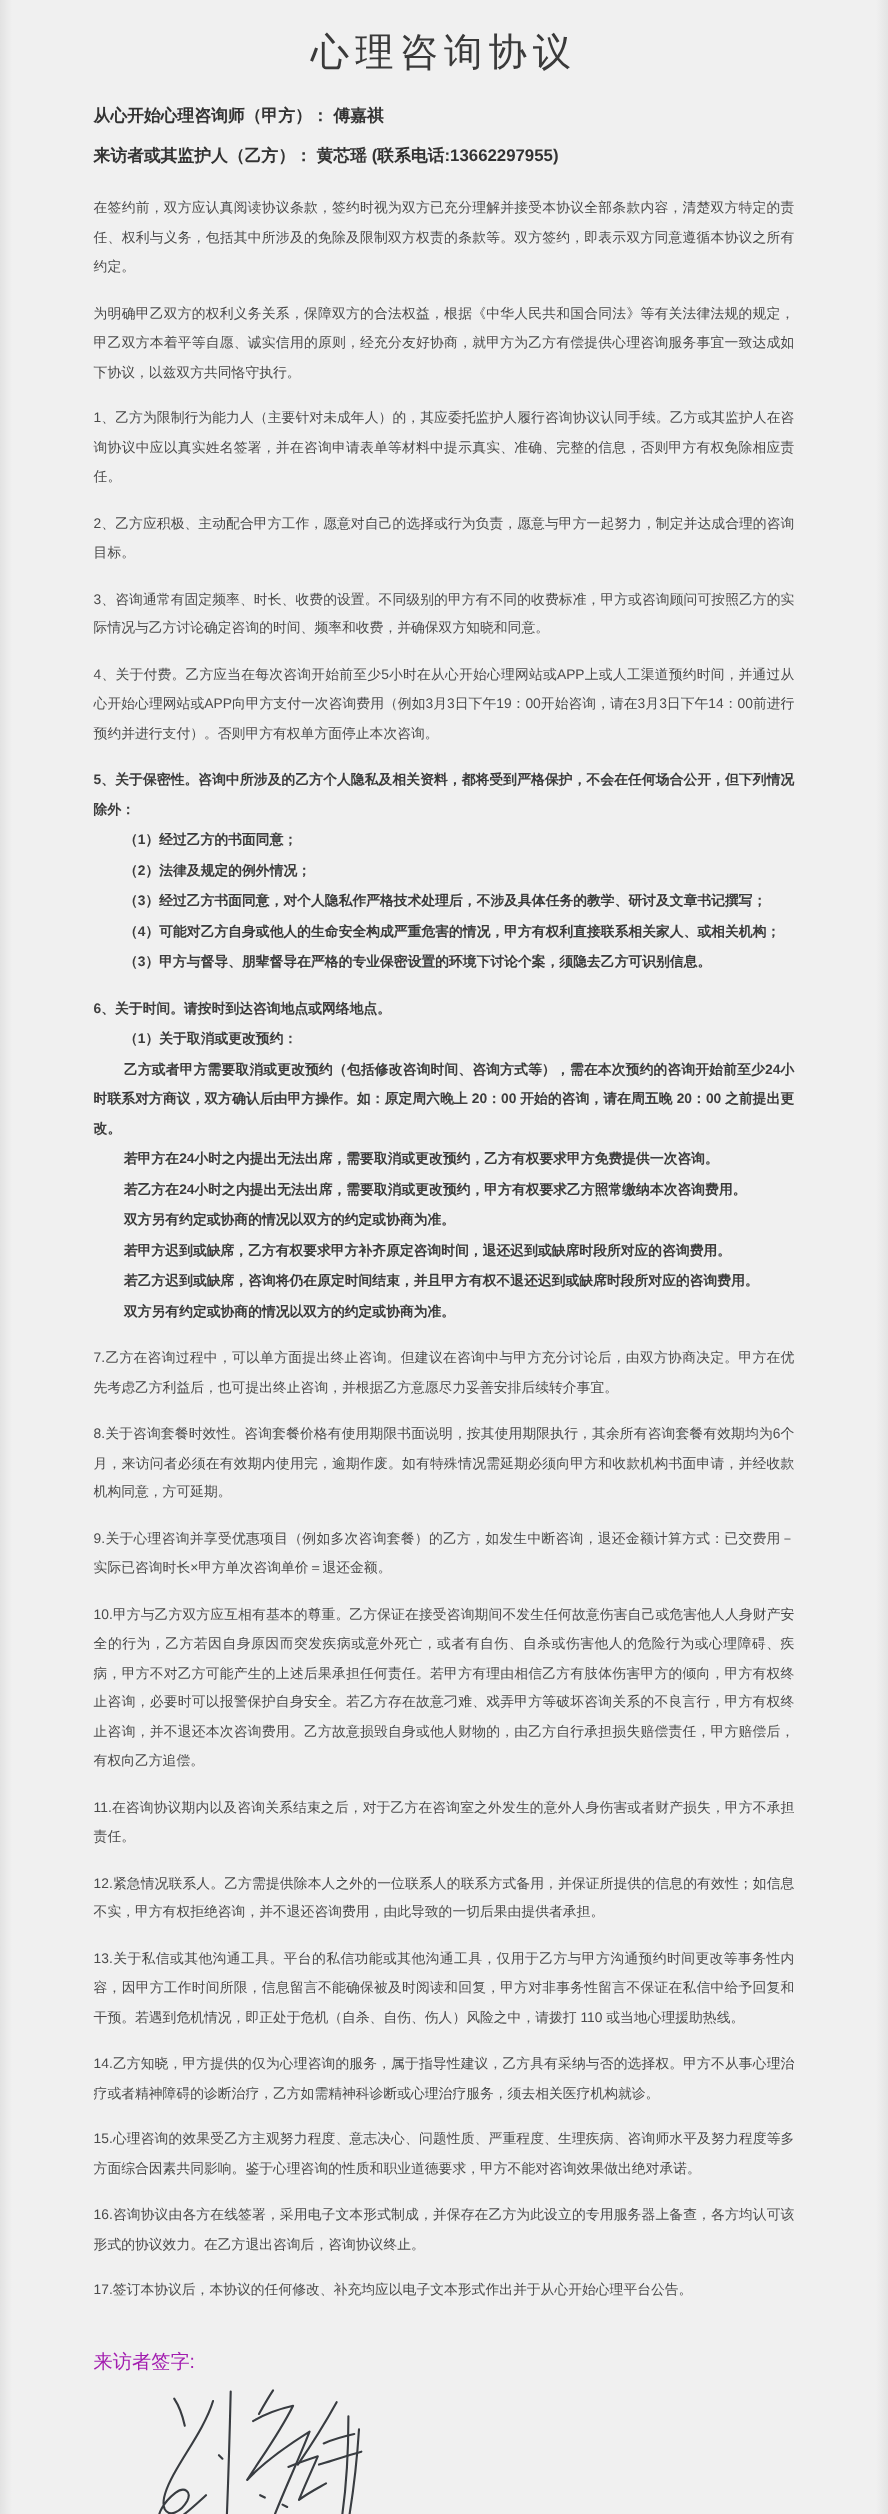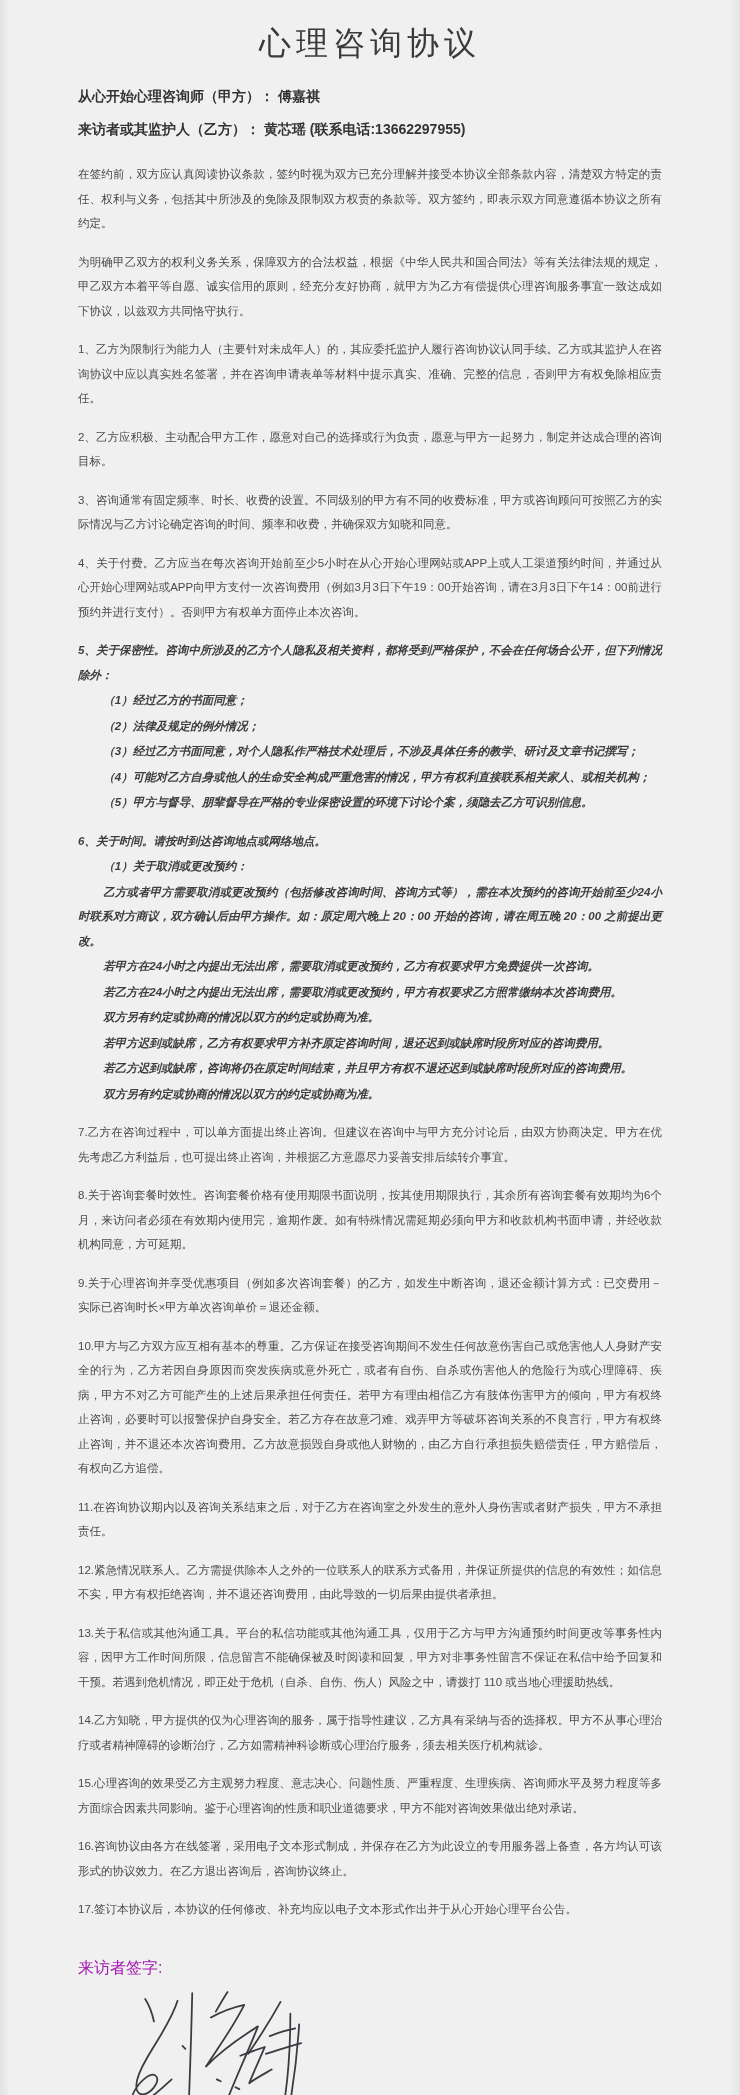--- a/index.html
+++ b/index.html
@@ -38,21 +38,21 @@
   }
   .party.last { margin-bottom:24px; }
 
   .para {
     font-size:11.5px;
     line-height:24.5px;
     margin:0 0 14px 0;
     color:#4a4a4a;
     text-align:justify;
   }
-  .para.bold { font-weight:bold; color:#3d3d3d;font-style:italic; }
+  .para.bold { font-weight:bold; color:#3d3d3d; }
   .para.ind  { text-indent:2.2em; }
   .para.tight { margin-bottom:1px; }
 
   .sign-label {
     font-size:16px;
     color:#a21caf;
     margin:36px 0 4px 0;
   }
 
   .signature-wrap { margin:6px 0 0 24px; height:178px; }
@@ -73,21 +73,21 @@
       <p class="para">为明确甲乙双方的权利义务关系，保障双方的合法权益，根据《中华人民共和国合同法》等有关法律法规的规定，甲乙双方本着平等自愿、诚实信用的原则，经充分友好协商，就甲方为乙方有偿提供心理咨询服务事宜一致达成如下协议，以兹双方共同恪守执行。</p>
       <p class="para">1、乙方为限制行为能力人（主要针对未成年人）的，其应委托监护人履行咨询协议认同手续。乙方或其监护人在咨询协议中应以真实姓名签署，并在咨询申请表单等材料中提示真实、准确、完整的信息，否则甲方有权免除相应责任。</p>
       <p class="para">2、乙方应积极、主动配合甲方工作，愿意对自己的选择或行为负责，愿意与甲方一起努力，制定并达成合理的咨询目标。</p>
       <p class="para">3、咨询通常有固定频率、时长、收费的设置。不同级别的甲方有不同的收费标准，甲方或咨询顾问可按照乙方的实际情况与乙方讨论确定咨询的时间、频率和收费，并确保双方知晓和同意。</p>
       <p class="para">4、关于付费。乙方应当在每次咨询开始前至少5小时在从心开始心理网站或APP上或人工渠道预约时间，并通过从心开始心理网站或APP向甲方支付一次咨询费用（例如3月3日下午19：00开始咨询，请在3月3日下午14：00前进行预约并进行支付）。否则甲方有权单方面停止本次咨询。</p>
       <p class="para bold tight">5、关于保密性。咨询中所涉及的乙方个人隐私及相关资料，都将受到严格保护，不会在任何场合公开，但下列情况除外：</p>
       <p class="para bold ind tight">（1）经过乙方的书面同意；</p>
       <p class="para bold ind tight">（2）法律及规定的例外情况；</p>
       <p class="para bold ind tight">（3）经过乙方书面同意，对个人隐私作严格技术处理后，不涉及具体任务的教学、研讨及文章书记撰写；</p>
       <p class="para bold ind tight">（4）可能对乙方自身或他人的生命安全构成严重危害的情况，甲方有权利直接联系相关家人、或相关机构；</p>
-      <p class="para bold ind">（5）甲方与督导、朋辈督导在严格的专业保密设置的环境下讨论个案，须隐去乙方可识别信息。</p>
+      <p class="para bold ind">（3）甲方与督导、朋辈督导在严格的专业保密设置的环境下讨论个案，须隐去乙方可识别信息。</p>
       <p class="para bold tight">6、关于时间。请按时到达咨询地点或网络地点。</p>
       <p class="para bold ind tight">（1）关于取消或更改预约：</p>
       <p class="para bold ind tight">乙方或者甲方需要取消或更改预约（包括修改咨询时间、咨询方式等），需在本次预约的咨询开始前至少24小时联系对方商议，双方确认后由甲方操作。如：原定周六晚上 20：00 开始的咨询，请在周五晚 20：00 之前提出更改。</p>
       <p class="para bold ind tight">若甲方在24小时之内提出无法出席，需要取消或更改预约，乙方有权要求甲方免费提供一次咨询。</p>
       <p class="para bold ind tight">若乙方在24小时之内提出无法出席，需要取消或更改预约，甲方有权要求乙方照常缴纳本次咨询费用。</p>
       <p class="para bold ind tight">双方另有约定或协商的情况以双方的约定或协商为准。</p>
       <p class="para bold ind tight">若甲方迟到或缺席，乙方有权要求甲方补齐原定咨询时间，退还迟到或缺席时段所对应的咨询费用。</p>
       <p class="para bold ind tight">若乙方迟到或缺席，咨询将仍在原定时间结束，并且甲方有权不退还迟到或缺席时段所对应的咨询费用。</p>
       <p class="para bold ind">双方另有约定或协商的情况以双方的约定或协商为准。</p>
       <p class="para">7.乙方在咨询过程中，可以单方面提出终止咨询。但建议在咨询中与甲方充分讨论后，由双方协商决定。甲方在优先考虑乙方利益后，也可提出终止咨询，并根据乙方意愿尽力妥善安排后续转介事宜。</p>

